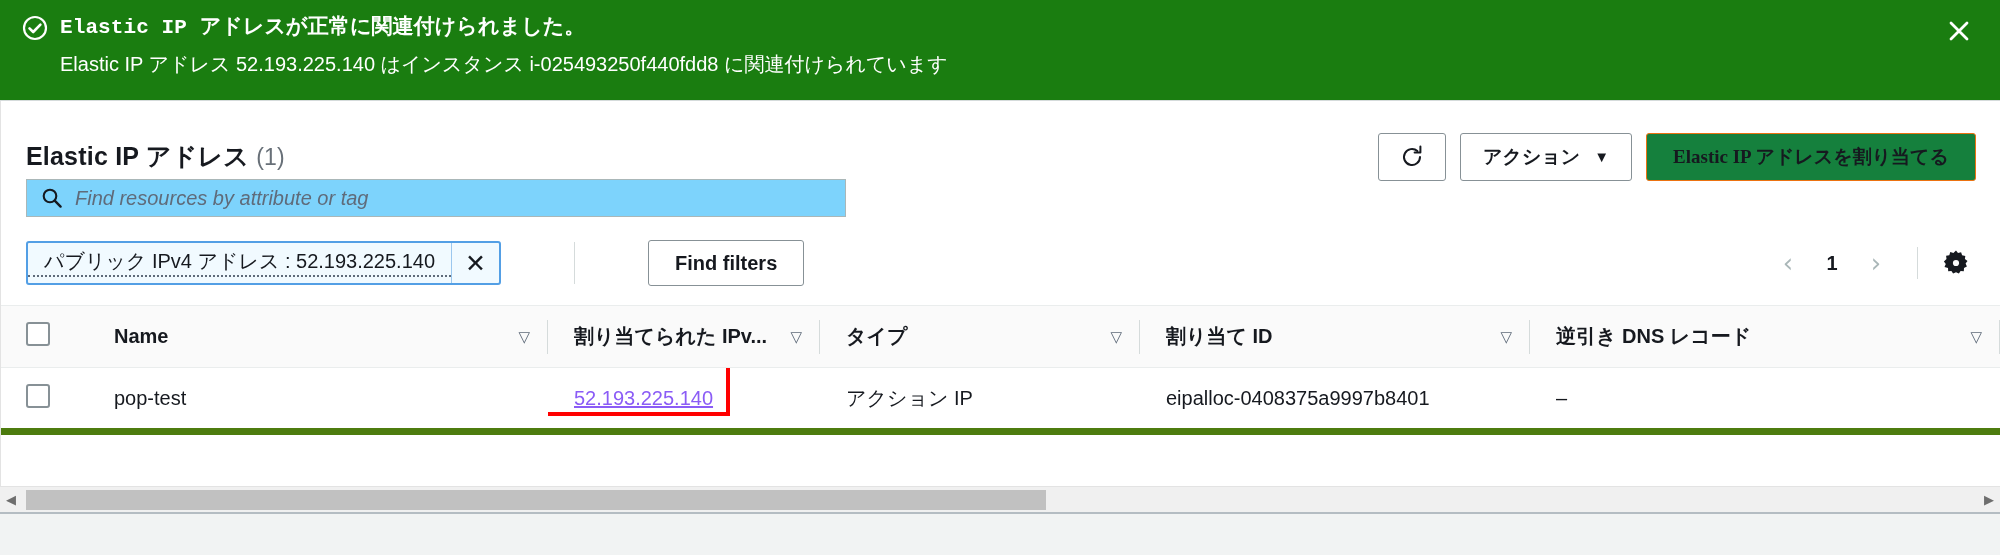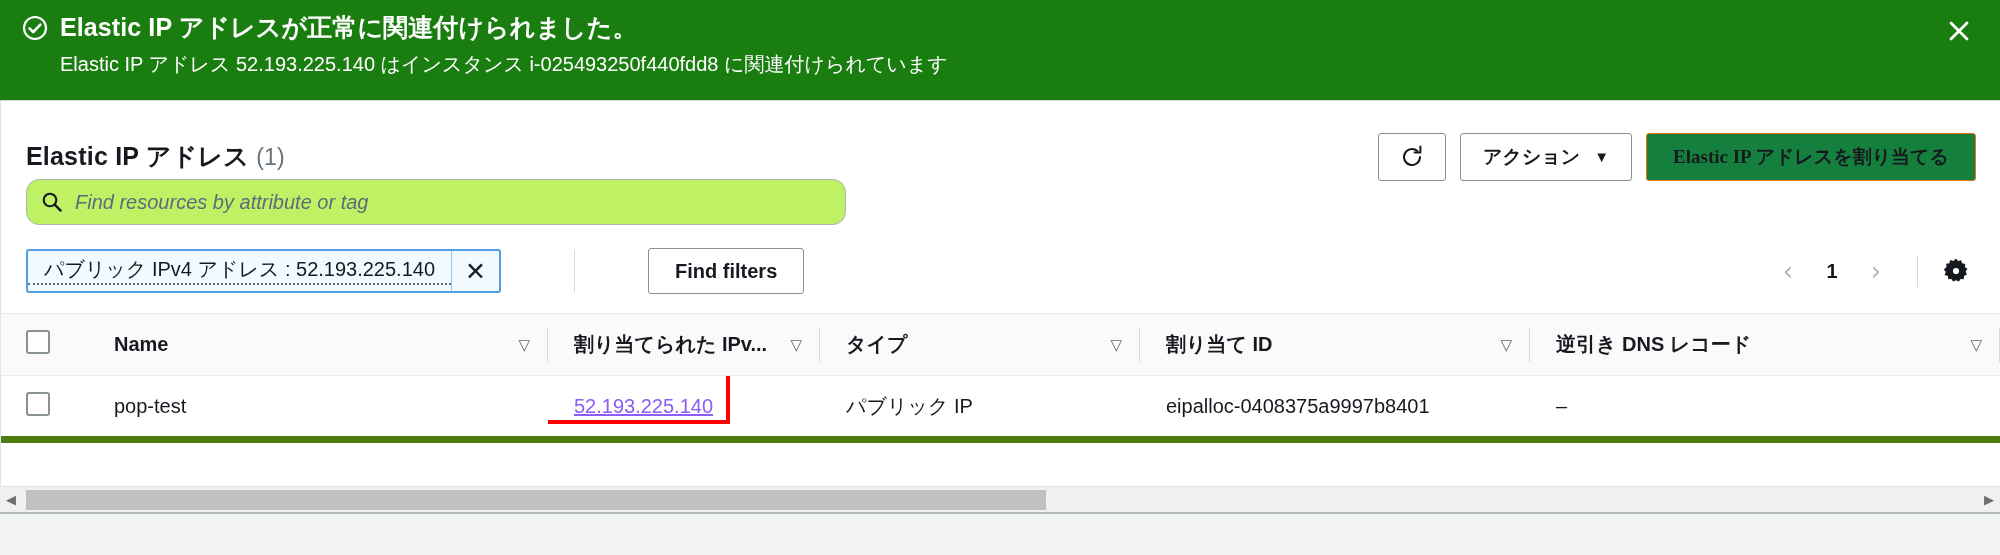--- a/index.html
+++ b/index.html
@@ -27,24 +27,25 @@
     gap: 12px;
   }
   .check-icon {
     width: 26px;
     height: 26px;
     flex: 0 0 26px;
     margin-top: 1px;
   }
   .check-icon svg { display: block; }
   .banner-title {
-    font-size: 25px;
+    font-size: 21px;
     font-weight: bold;
     line-height: 27px;
     letter-spacing: .1px;
+    font-family: Liberation Mono, monospace;
   }
   .banner-sub {
     font-size: 20px;
     line-height: 26px;
     margin-top: 10px;
     margin-left: 38px;
     font-weight: 400;
   }
   .banner-close {
     position: absolute;
@@ -121,24 +122,24 @@
     color: #16191f;
     font-size: 19px;
     font-weight: bold;
   }
 
   
   .filter-area { padding: 0 24px 0 26px; }
   .search-box {
     position: relative;
     width: 820px;
-    height: 46px;
+    height: 38px;
     border: 1px solid #aab7b8;
-    border-radius: 13px;
-    background: #bef264;
+    border-radius: 0;
+    background: #7dd3fc;
     display: flex;
     align-items: center;
     padding-left: 14px;
     gap: 12px;
   }
   .search-icon svg { display: block; }
   .search-input {
     border: none;
     outline: none;
     font-family: inherit;
@@ -456,21 +457,21 @@
       <tbody>
         <tr>
           <td>
             <span class="cb"></span>
           </td>
           <td>pop-test</td>
           <td class="ip-cell">
             <span class="ip-link">52.193.225.140</span>
             <span class="redbox"></span>
           </td>
-          <td>パブリック IP</td>
+          <td>アクション IP</td>
           <td>eipalloc-0408375a9997b8401</td>
           <td>–</td>
         </tr>
       </tbody>
     </table>
   </div>
 
   <div class="scrollbar">
     <span class="sb-arrow">◀</span>
     <span class="sb-track">

